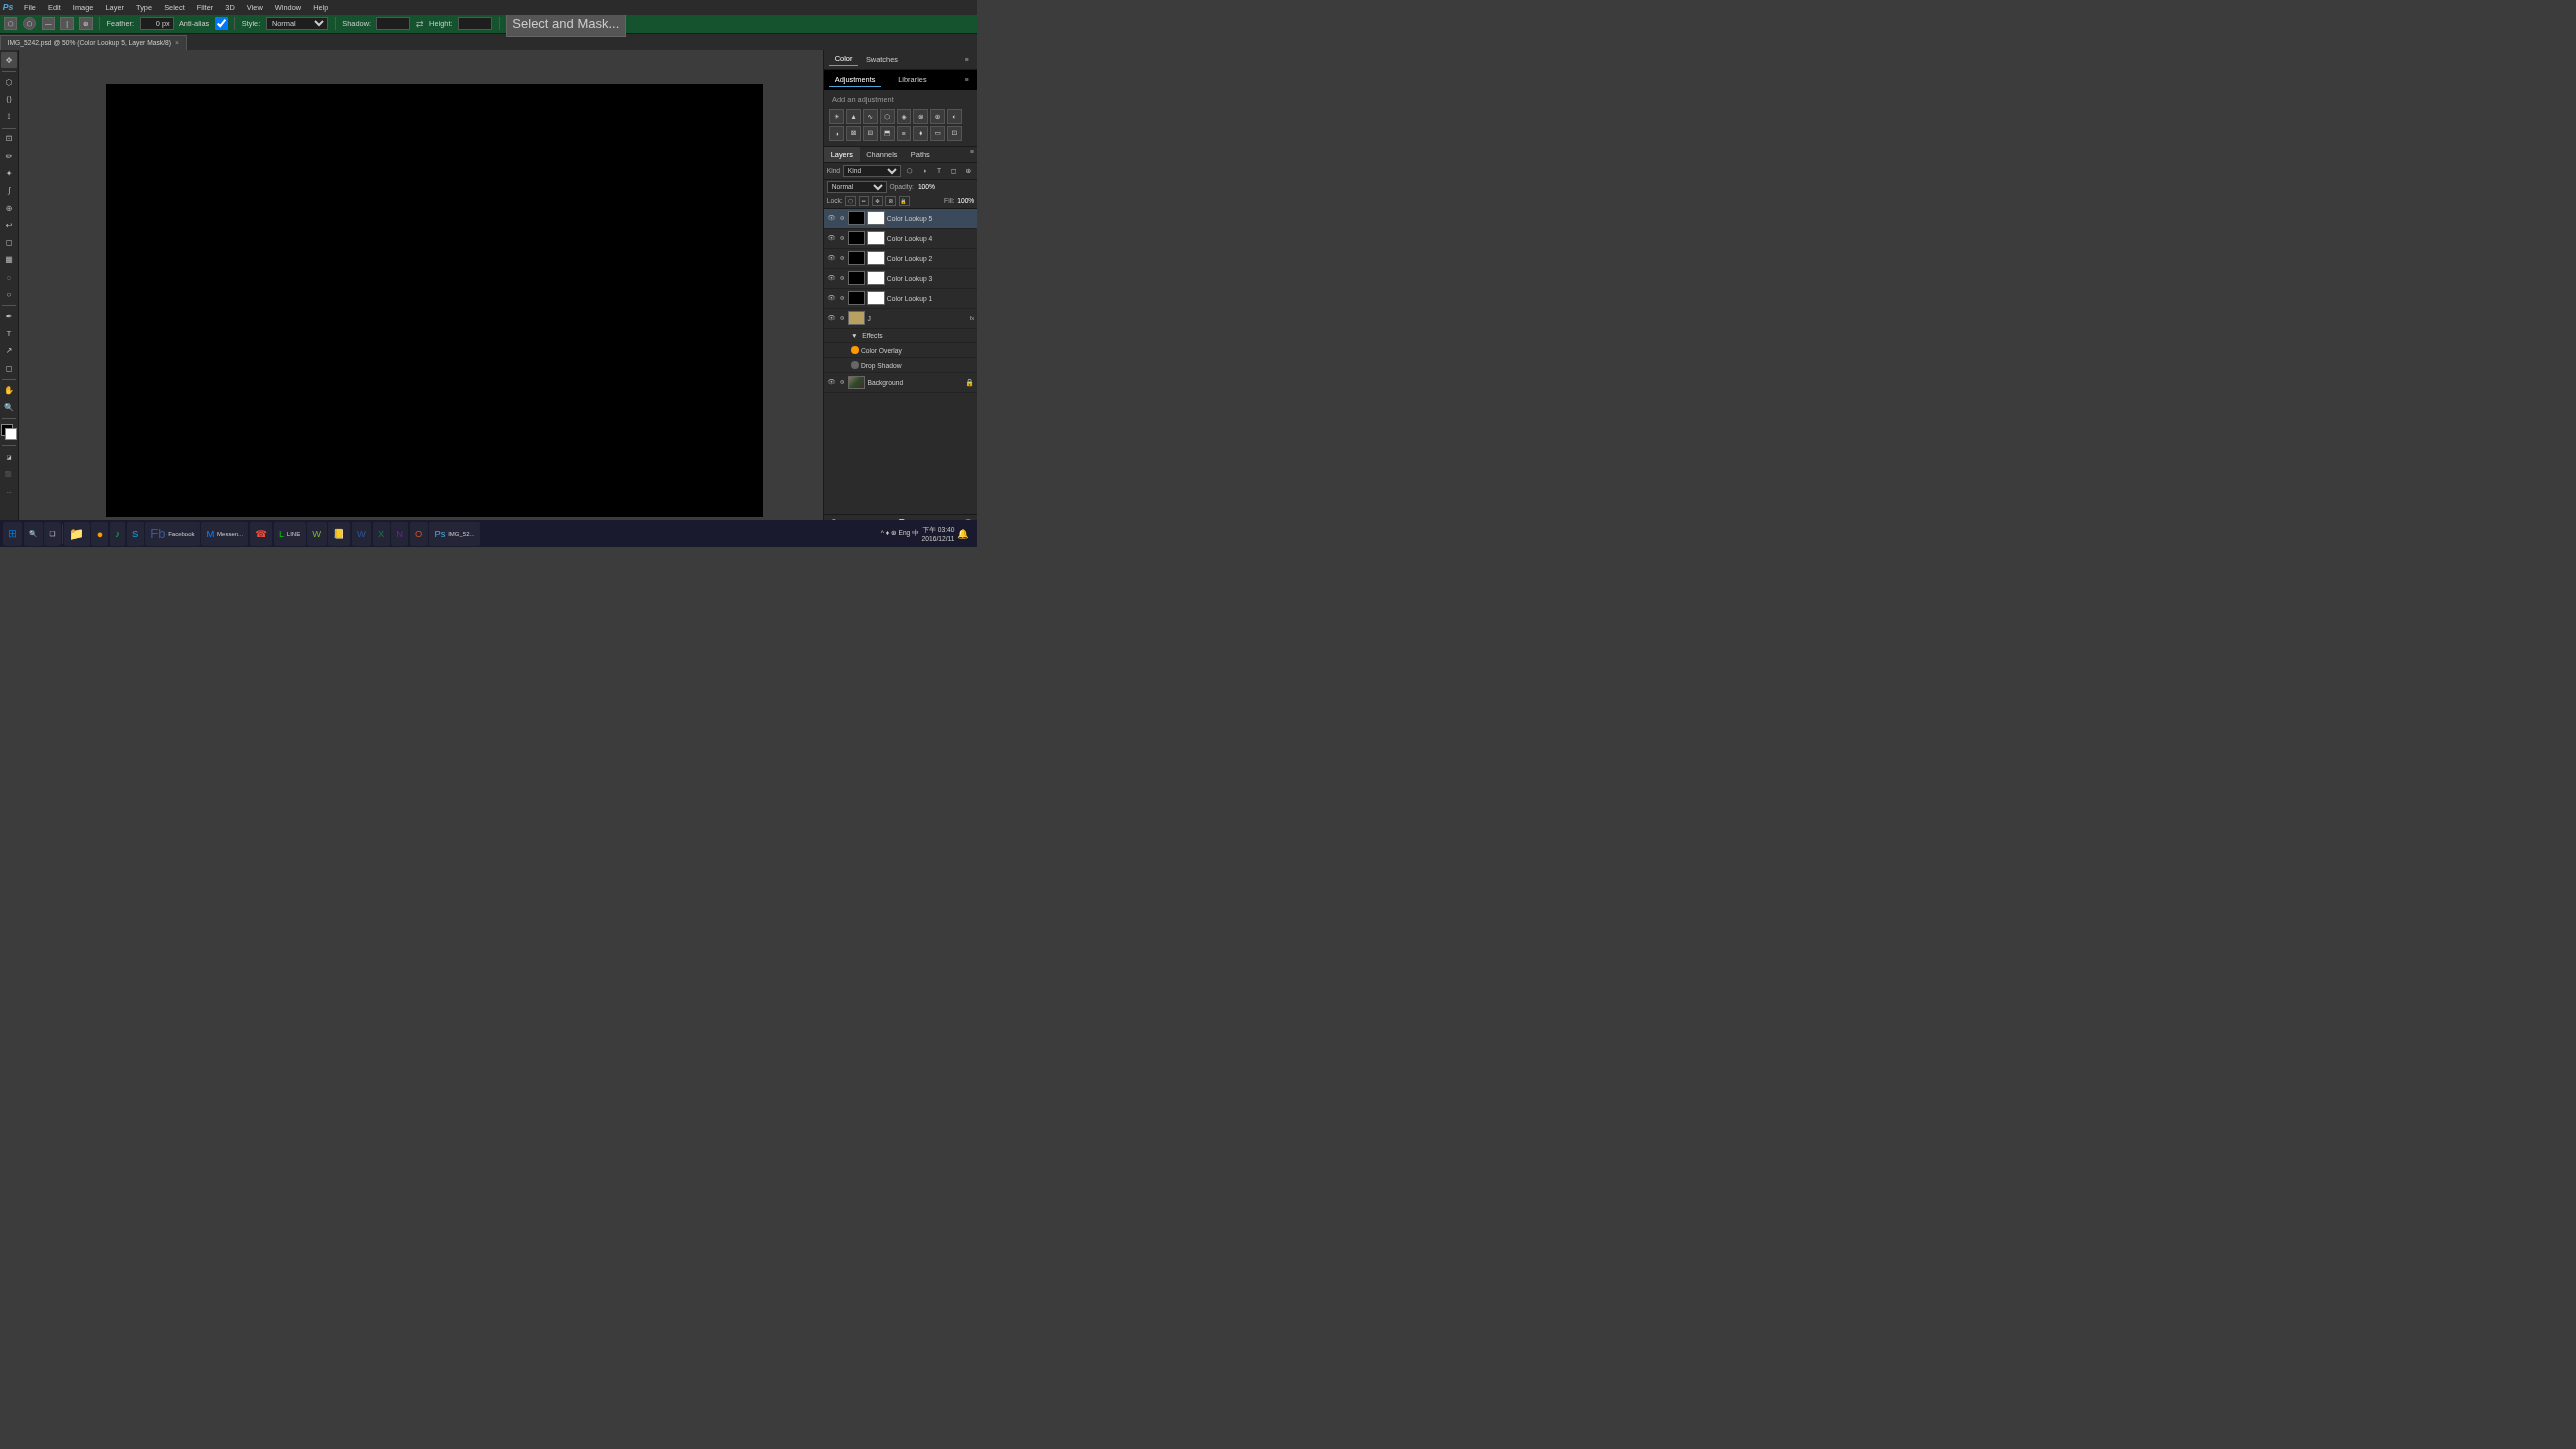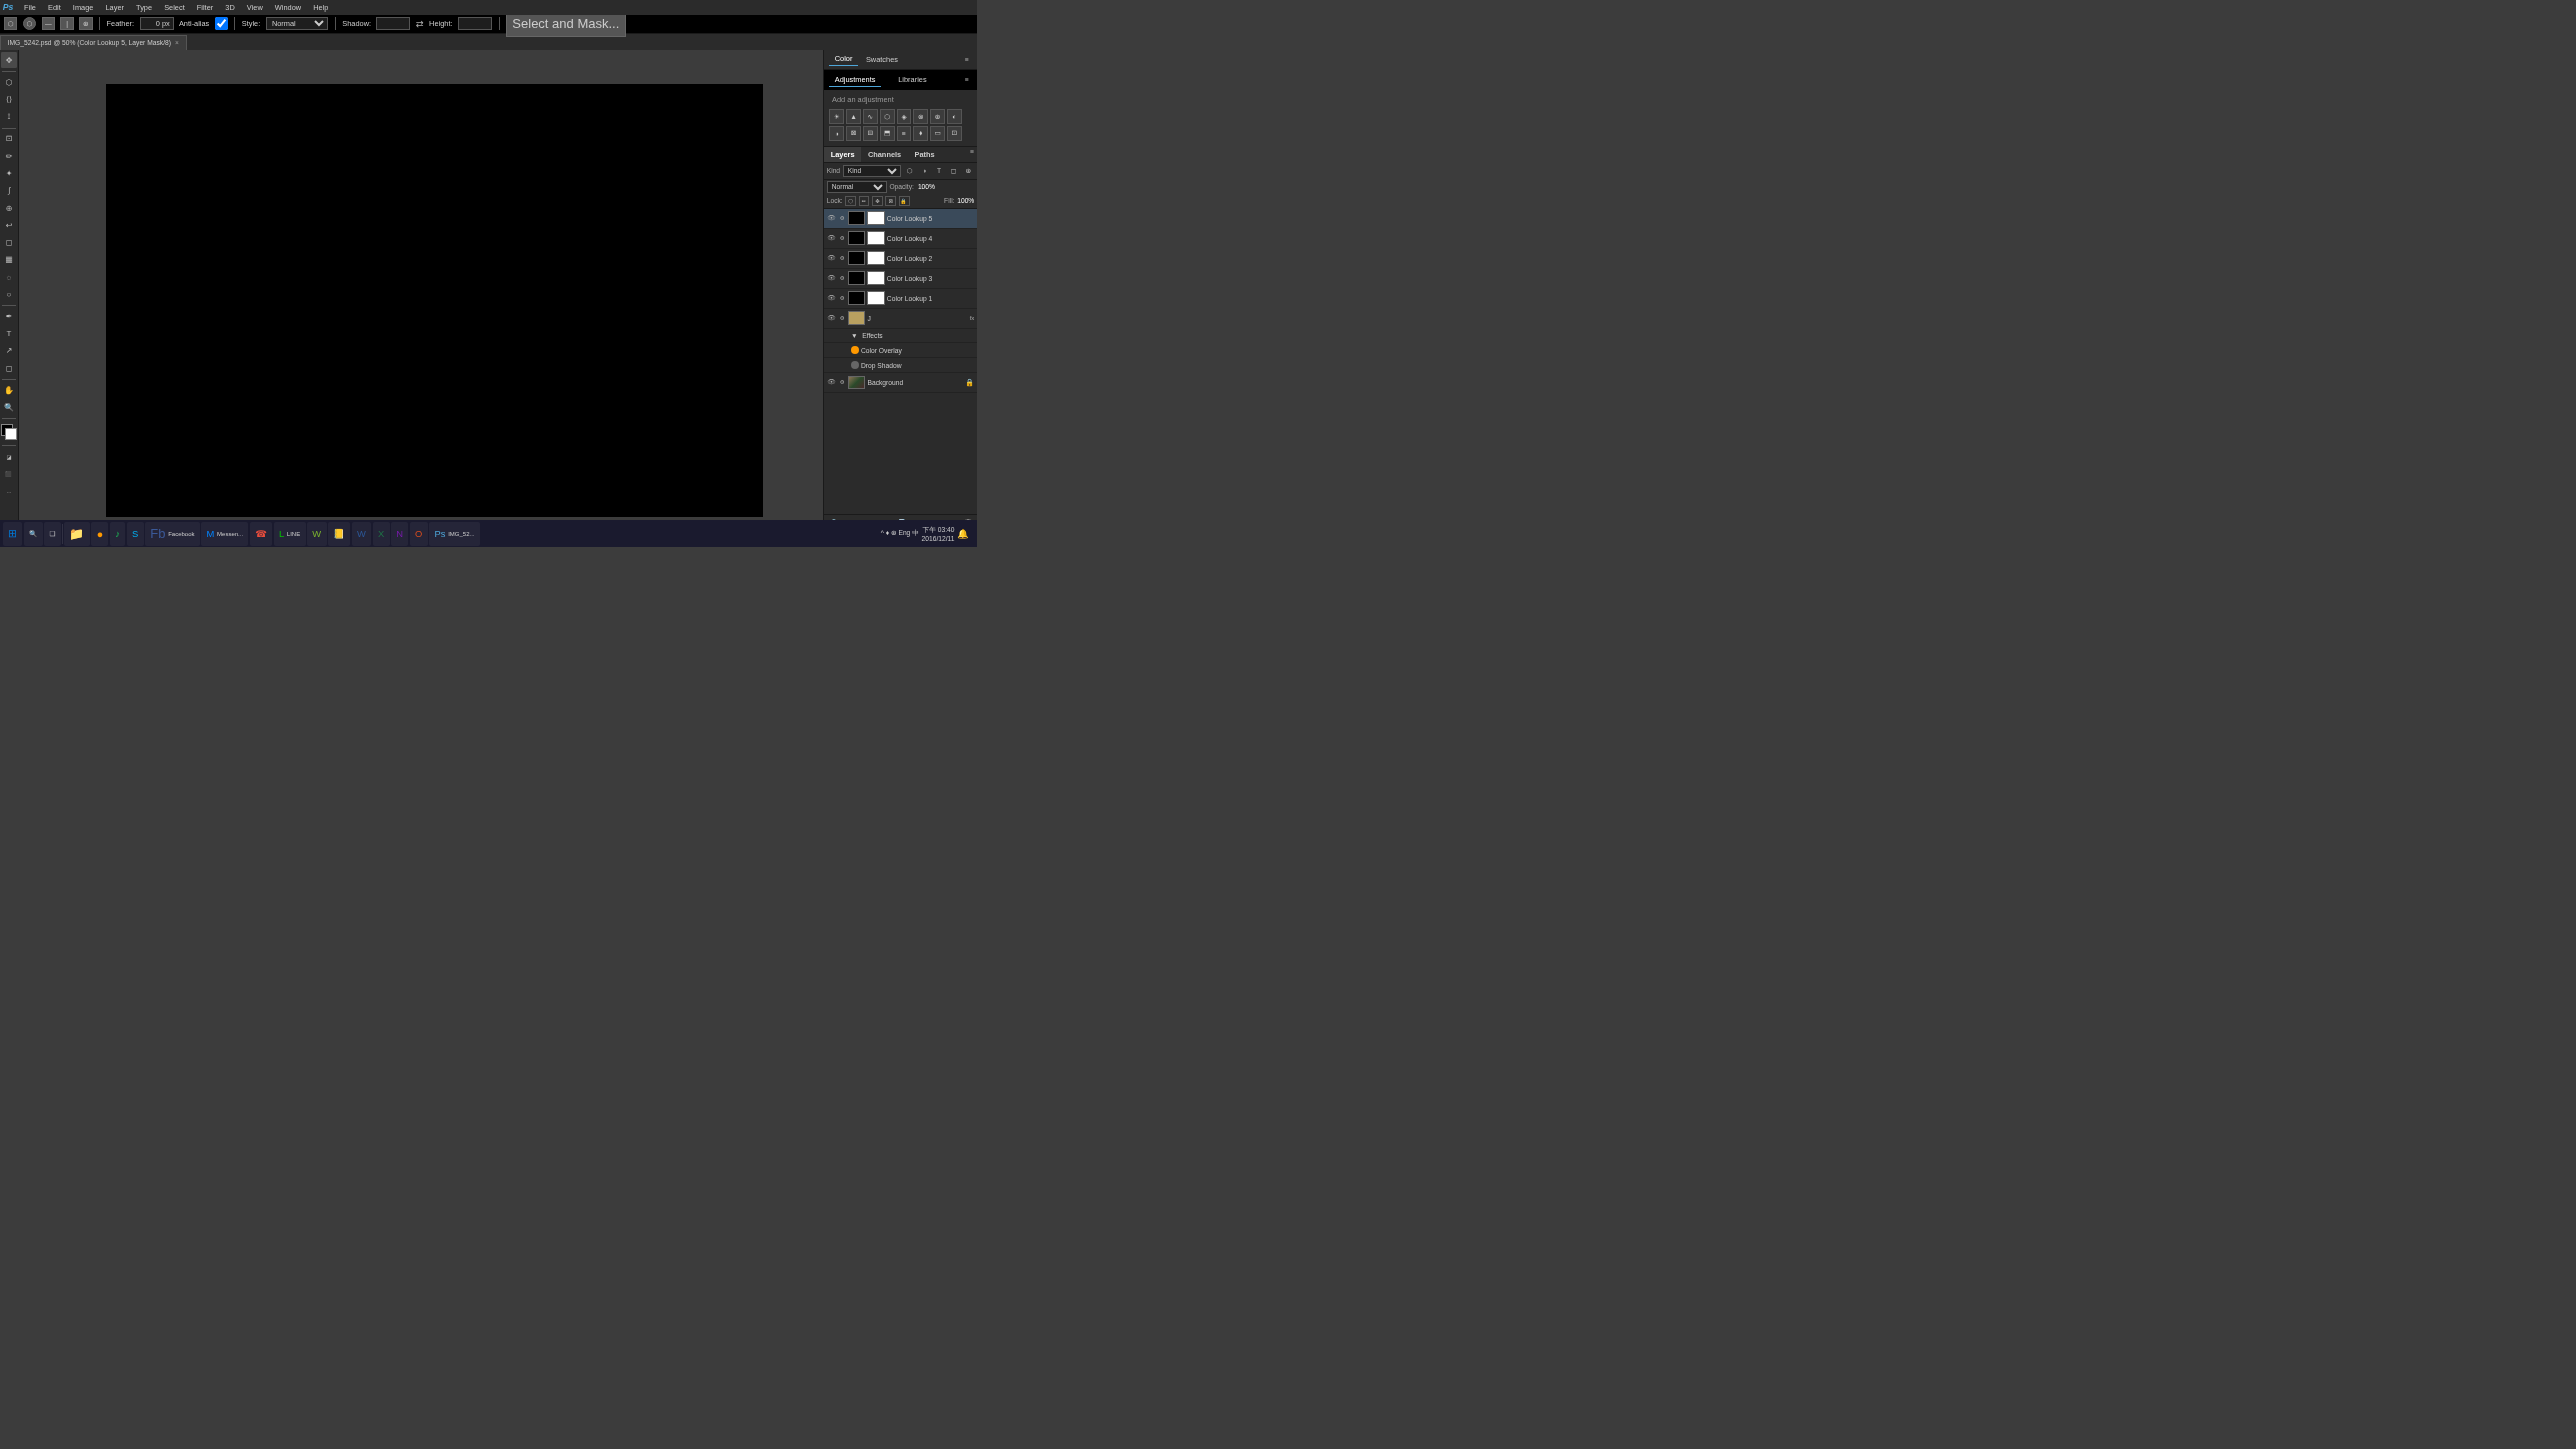--- a/index.html
+++ b/index.html
@@ -37,21 +37,21 @@
       padding: 1.3px 5.4px;
       cursor: pointer;
       color: #ccc;
       font-size: 7.4px;
     }
 
     
     #options-bar {
       width: 100%;
       height: 19px;
-      background: #000000;
+      background: #14532d;
       display: flex;
       align-items: center;
       padding: 0 4px;
       gap: 5.4px;
       border-bottom: 0.7px solid #1a1a1a;
     }
     .options-icon {
       width: 13.4px;
       height: 13.4px;
       background: #555;
@@ -251,21 +251,20 @@
     .layers-tabs {
       display: flex;
       background: #2b2b2b;
       border-bottom: 0.7px solid #1a1a1a;
     }
     .layers-tab {
       padding: 2.7px 6.7px;
       font-size: 7.4px;
       color: #ccc;
       cursor: pointer;
-      font-weight: bold;
     }
     .layers-tab.active {
       background: #3c3c3c;
       color: #fff;
     }
     .layers-controls {
       display: flex;
       align-items: center;
       padding: 2px 2.7px;
       gap: 2.7px;

